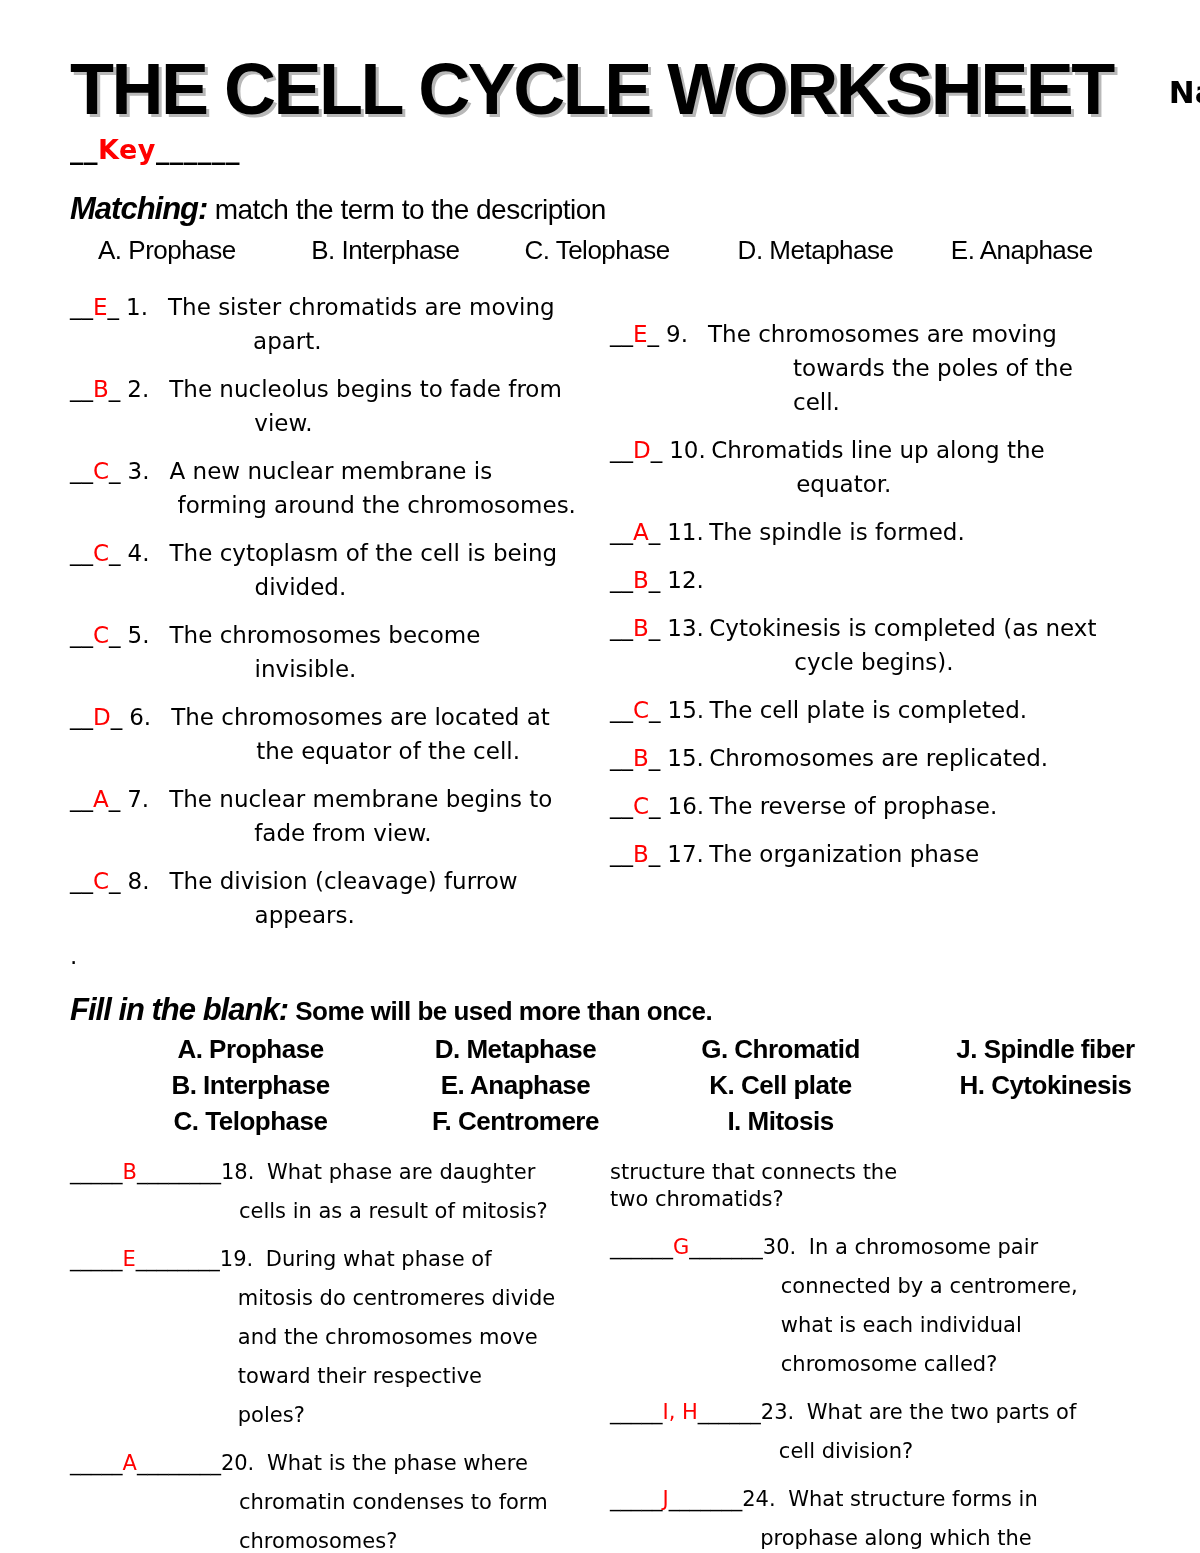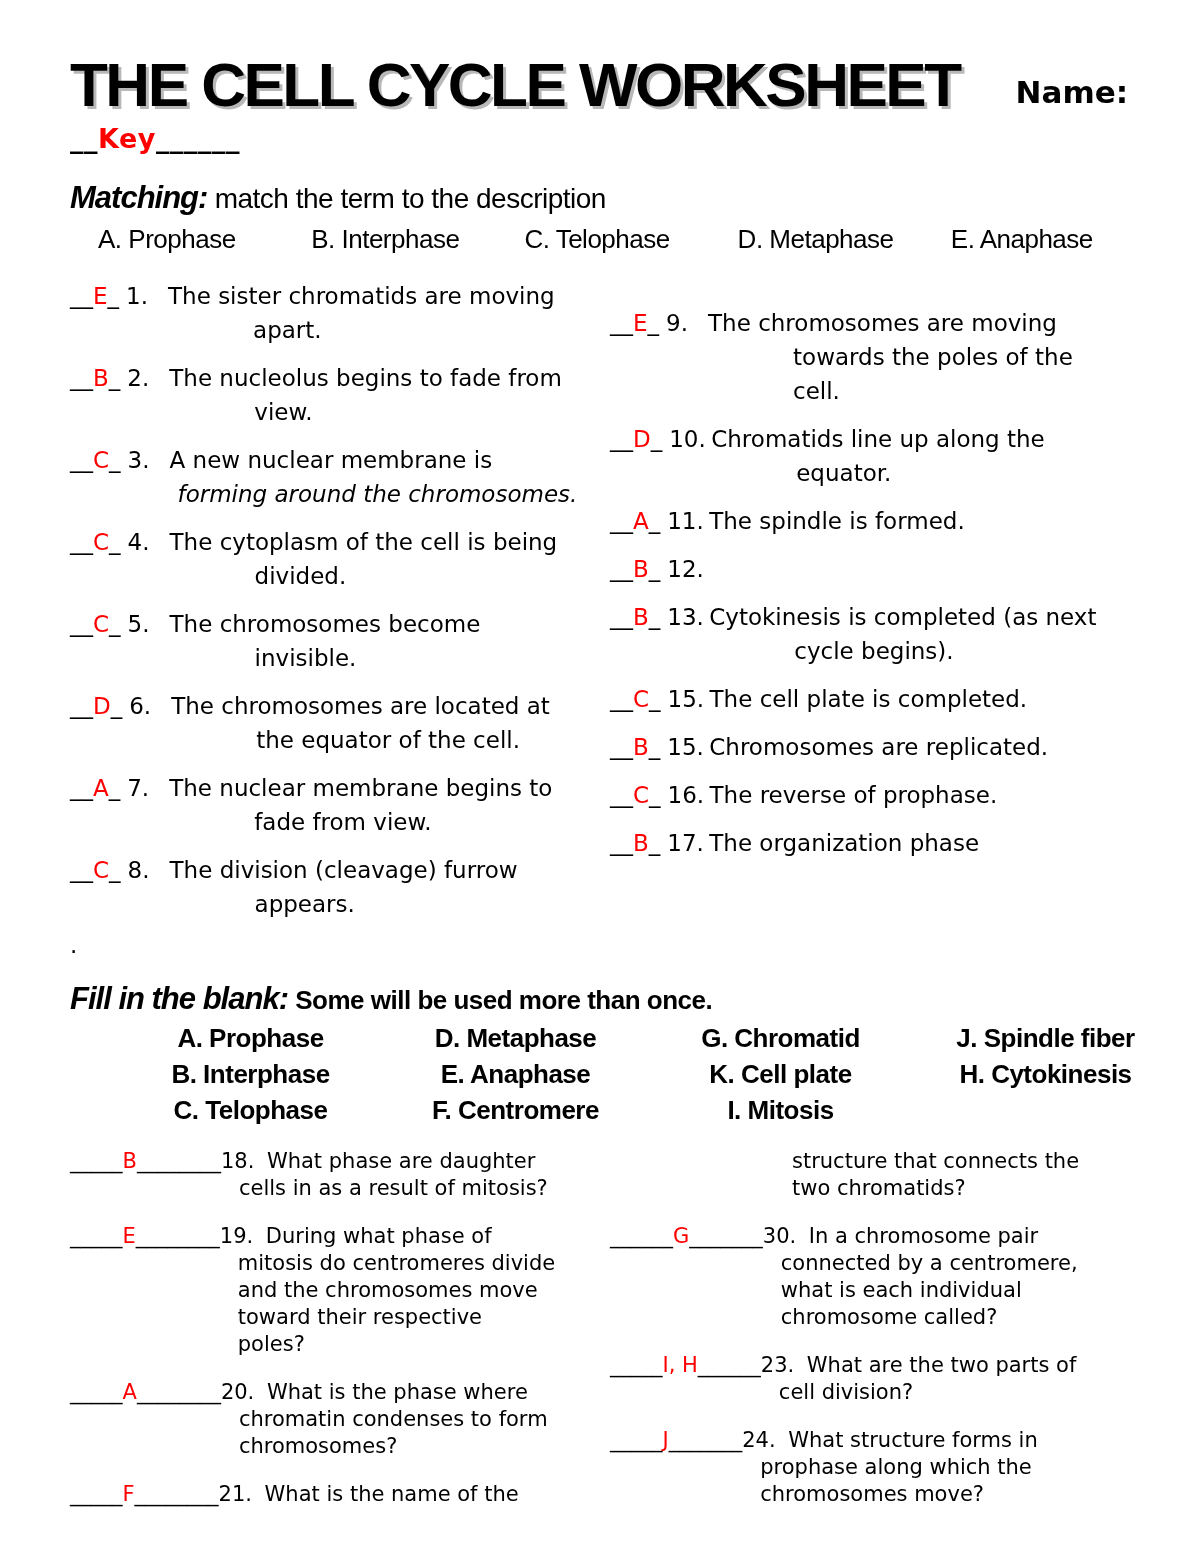--- a/index.html
+++ b/index.html
@@ -8,21 +8,21 @@
     background:#ffffff; color:#000;
     font-family:"DejaVu Sans", sans-serif; box-sizing:border-box;
     padding:52px 36px 0 70px;
   }
   .red { color:#ff0000; font-weight:inherit; }
 
   
   .header { display:flex; align-items:flex-start; }
   .title {
     font-family:"Liberation Sans", sans-serif; font-weight:800;
-    font-size:62px; letter-spacing:-2.5px; white-space:nowrap; line-height:1.05;
+    font-size:72px; letter-spacing:-2.5px; white-space:nowrap; line-height:1.05;
     text-shadow:3px 3px 0 #b8b8b8;
   }
   .name-label { font-weight:bold; font-size:31px; margin-left:56px; margin-top:22px; }
 
   .key-line { font-size:27px; font-weight:bold; margin-top:6px; letter-spacing:0.5px; }
   .key-line span { white-space:pre; }
 
   
   .section-heading { font-family:"Liberation Sans", sans-serif; font-size:28px; letter-spacing:-0.5px; margin-top:26px; }
   .section-heading .hd { font-weight:800; font-size:31px; letter-spacing:-1px;font-style:italic; }
@@ -35,37 +35,37 @@
 
   
   .m-grid { display:grid; grid-template-columns:540px 1fr; margin-top:24px; }
   .m-col-right { padding-top:27px; }
   .m-row { display:flex; margin-bottom:14px; font-size:23px; line-height:34px; }
   .m-blank { white-space:pre; }
   .m-num { margin-left:7px; width:42px; flex:none; }
   .m-text { flex:1; }
   .m-text div { white-space:nowrap; }
   .m-text .cont { margin-left:85px; }
-  .m-row.tight .m-text .cont { margin-left:8px;font-style:italic; }
+  .m-row.tight .m-text .cont { margin-left:8px; }
   .stray-period { font-size:23px; line-height:20px; }
 
   
   .bank { display:grid; grid-template-columns:265px 265px 265px 265px; row-gap:5px;
     margin-left:48px; margin-top:6px;
     font-family:"Liberation Sans", sans-serif; font-weight:700; font-size:26px; letter-spacing:-0.5px; }
   .bank span { text-align:center; white-space:nowrap; }
 
   
   .f-grid { display:grid; grid-template-columns:540px 1fr; margin-top:22px; }
   .f-row { display:flex; margin-bottom:21px; font-size:21px; line-height:27px; }
   .f-blank { white-space:pre; flex:none; }
   .f-text div { white-space:nowrap; }
   .f-num { display:inline-block; min-width:46px; }
-  .f-text .cont { margin-left:18px; }
-  .f-contblock { margin-left:182px; margin-bottom:21px; font-size:21px; line-height:27px; }
+  .f-text .cont { margin-left:18px;margin-top:12px; }
+  .f-contblock { margin-bottom:21px; font-size:21px; line-height:27px; }
   .f-contblock div { white-space:nowrap; }
 </style>
 </head>
 <body>
 
 <div class="page">
 
   <div class="header">
     <div class="title">THE CELL CYCLE WORKSHEET</div>
     <div class="name-label">Name:</div>

